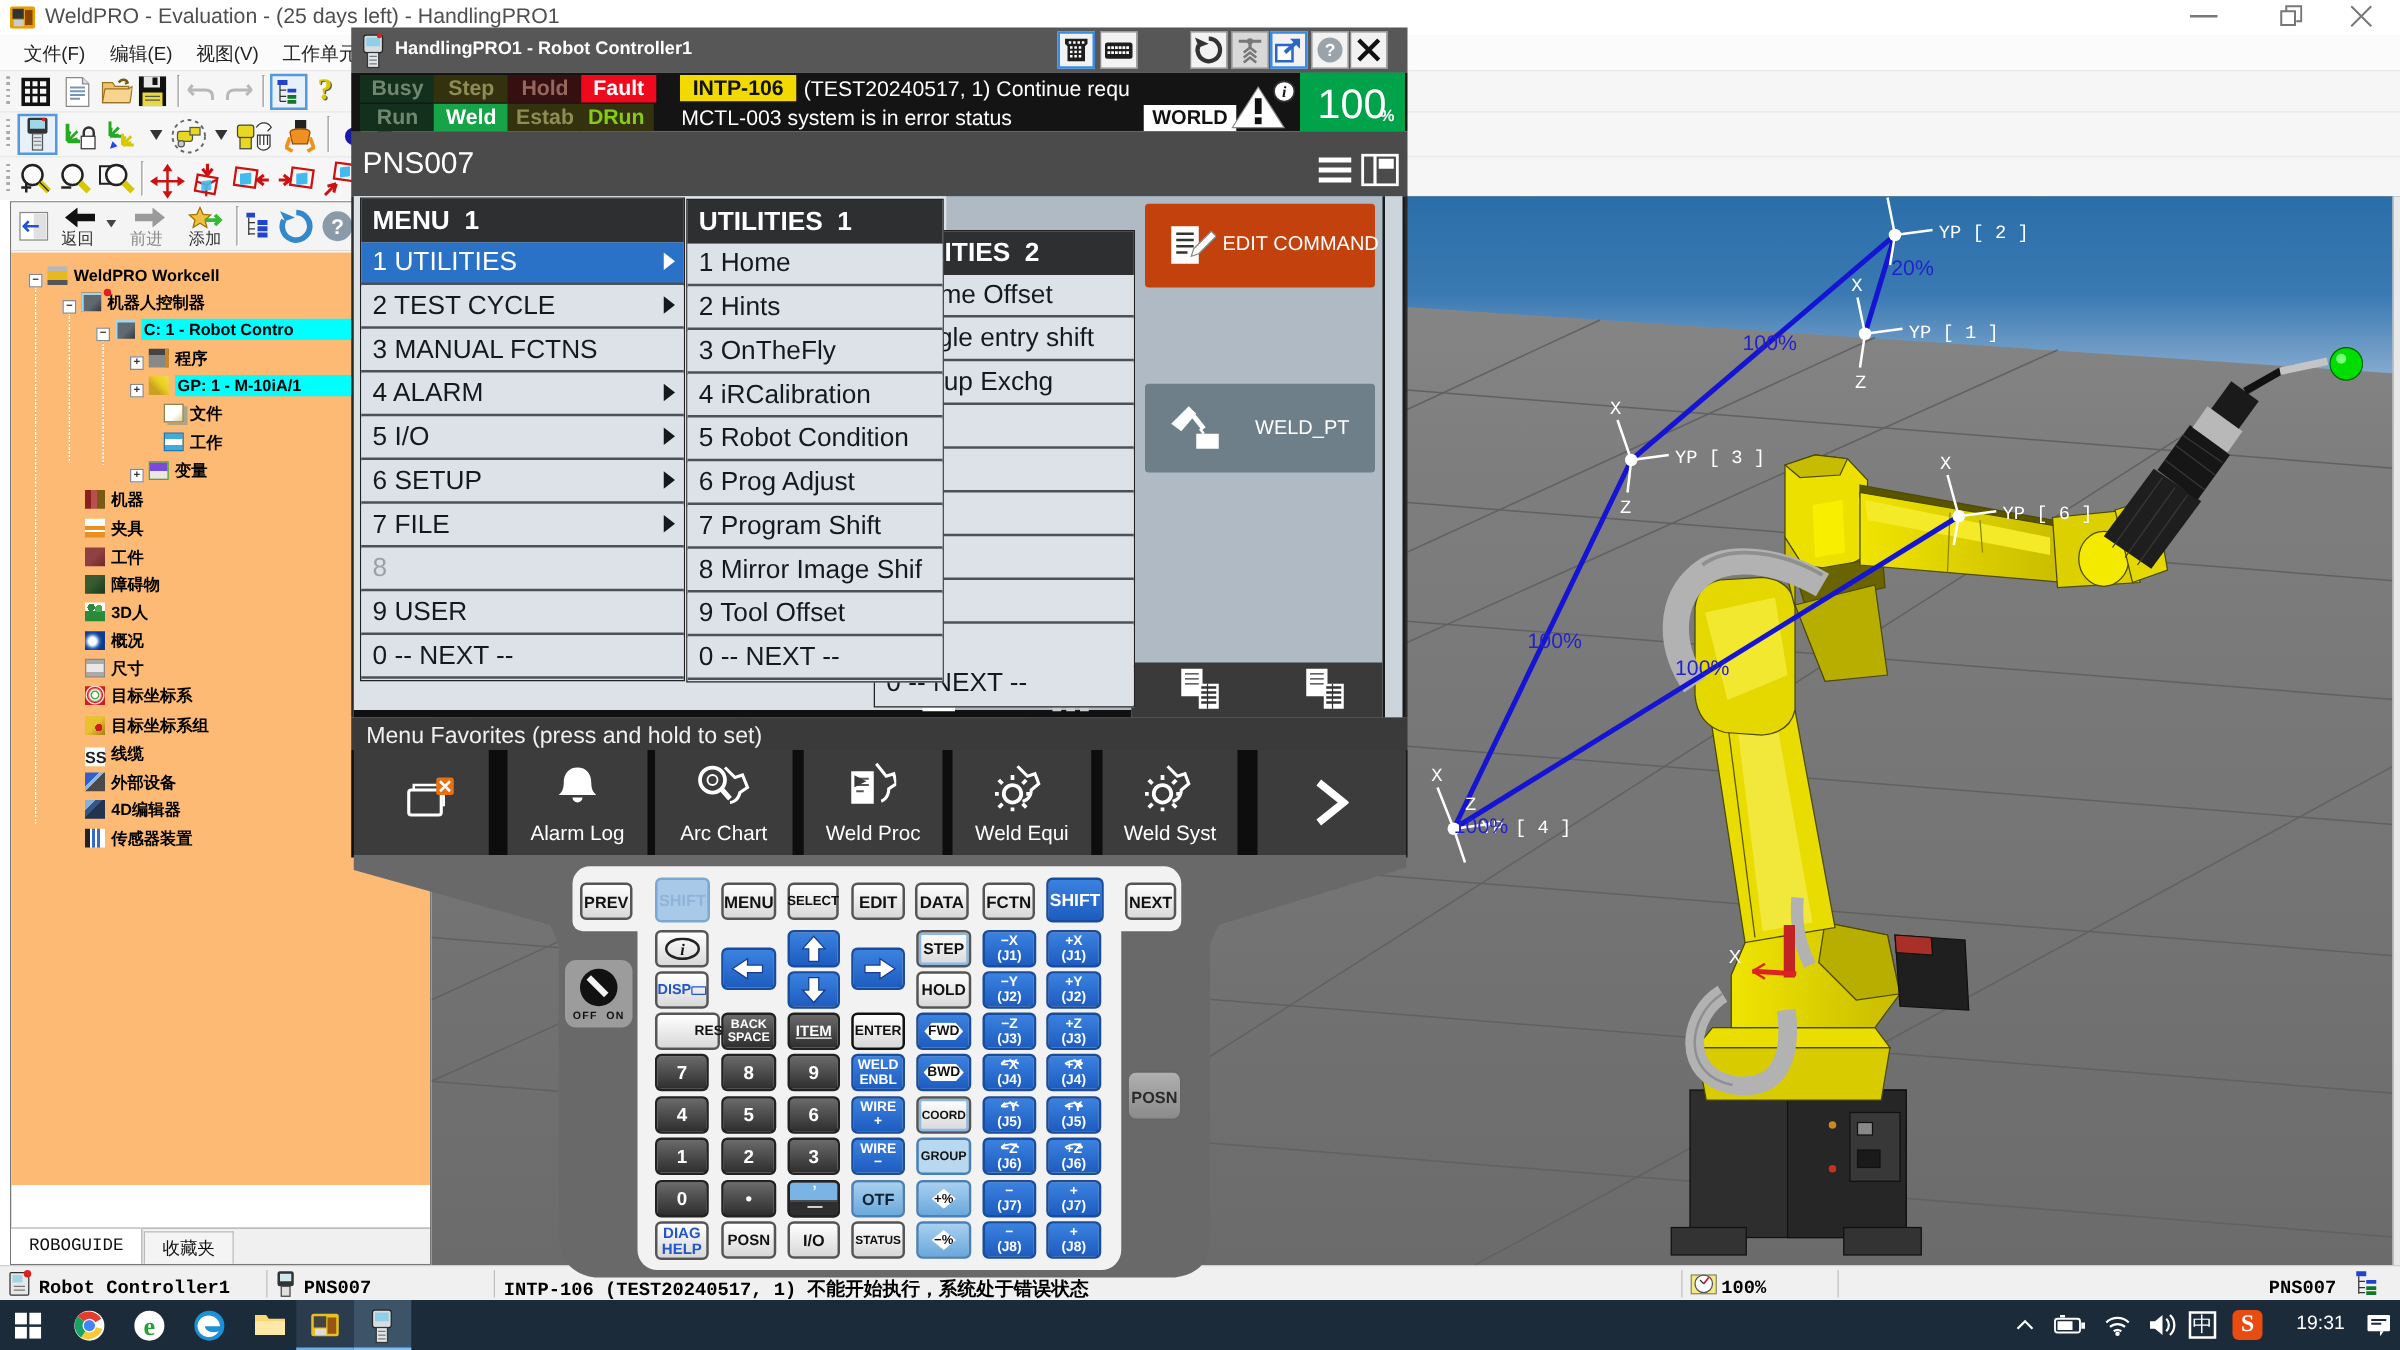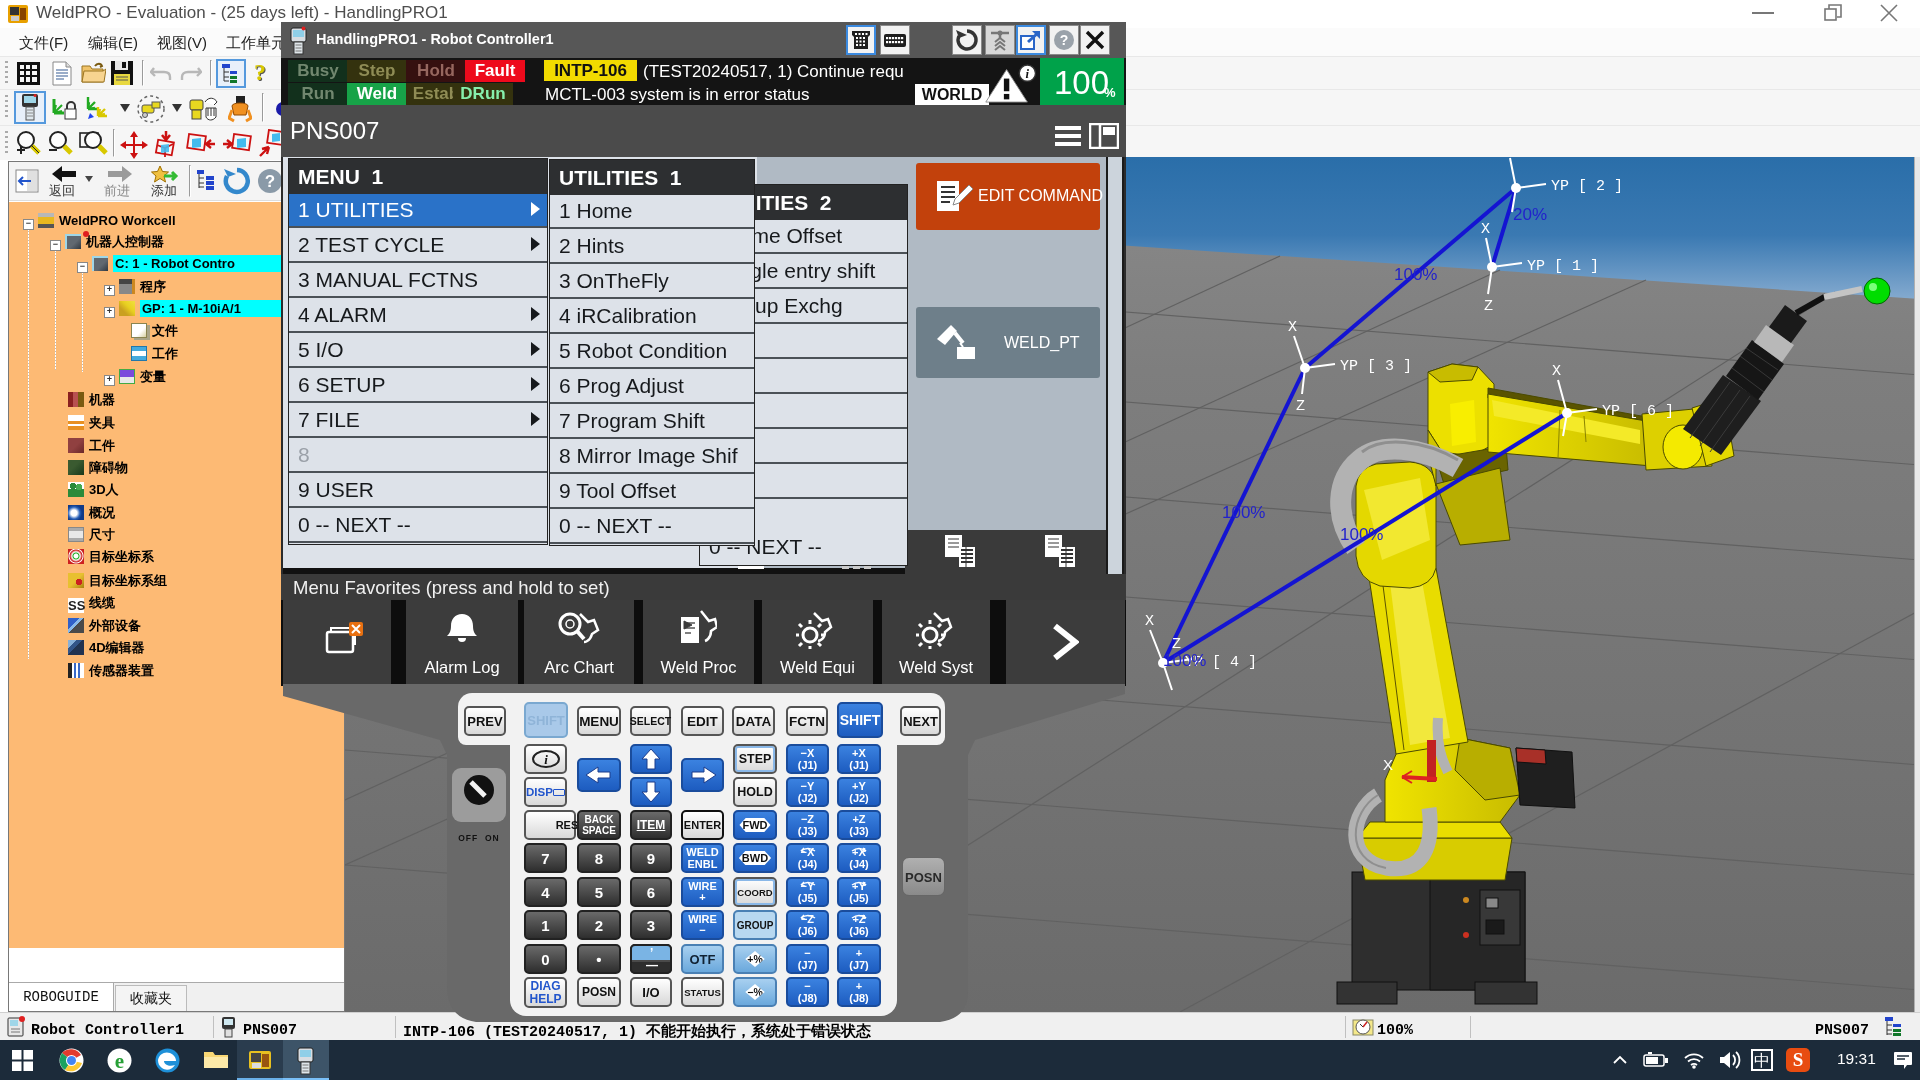--- a/index.html
+++ b/index.html
@@ -645,21 +645,21 @@
         </div>
 </div>
 <div class="a" style="left:0;top:36px;width:845px;height:47px;background:#141414">
 <div class="led" style="left:7px;top:2px;background:#12301c;color:#71876f">Busy</div>
 <div class="led" style="left:66px;top:2px;background:#34320e;color:#8f8c55">Step</div>
 <div class="led" style="left:125px;top:2px;background:#361010;color:#96675f">Hold</div>
 <div class="led" style="left:184px;top:2px;background:#ee0a1c;color:#fff">Fault</div>
 <div class="led" style="left:7px;top:25px;background:#12301c;color:#71876f">Run</div>
 <div class="led" style="left:66px;top:25px;background:#17a348;color:#fff">Weld</div>
 <div class="led" style="left:125px;top:25px;background:#34320e;color:#8f8c55">Estab</div>
-<div class="led" style="left:172px;top:25px;background:#34320e;color:#86efac">DRun</div>
+<div class="led" style="left:182px;top:25px;background:#34320e;color:#84cc16">DRun</div>
 <div class="a" style="left:263px;top:2px;width:93px;height:21px;background:#f2da00;color:#111;font:bold 17px 'Liberation Sans',sans-serif;text-align:center;line-height:21px">INTP-106</div>
 <div class="a" style="left:362px;top:4px;font:17px 'Liberation Sans',sans-serif;color:#fff;white-space:nowrap">(TEST20240517, 1) Continue requ</div>
 <div class="a" style="left:264px;top:27px;font:17px 'Liberation Sans',sans-serif;color:#fff">MCTL-003 system is in error status</div>
 <div class="a" style="left:634px;top:26px;width:74px;height:21px;background:#fff;color:#111;font:bold 16px 'Liberation Sans',sans-serif;text-align:center;line-height:21px">WORLD</div>
 <svg class="a" style="left:703px;top:6px" width="56" height="40" viewBox="0 0 62 44">
           <polygon points="25,6 48,42 2,42" fill="#fff" stroke="#888"></polygon>
           <rect x="22" y="16" width="6" height="14" fill="#111"></rect>
           <rect x="22" y="33" width="6" height="6" fill="#111"></rect>
           <circle cx="48" cy="10" r="9" fill="#fff" stroke="#333" stroke-width="1.5"></circle>
           <text x="48" y="15" text-anchor="middle" font-family="Liberation Serif" font-style="italic" font-weight="bold" font-size="14" fill="#111">i</text>
@@ -822,21 +822,21 @@
 <svg class="a" style="left:0;top:662px" width="845px" height="352px" viewBox="0 0 845 352">
 <path d="M2,0 L844,0 L844,10 L694,56 L687,71 L687,308 Q687,334 659,338 L195,338 Q166,334 166,302 L166,71 L159,56 L2,12 Z" fill="#696969"></path>
 </svg>
 <div class="a" style="left:177px;top:671px;width:487px;height:52px;background:#f2f2f2;border-radius:14px 14px 8px 8px"></div>
 <div class="a" style="left:229px;top:676px;width:387px;height:318px;background:#f2f2f2;border-radius:0 0 16px 16px"></div>
 <div class="a" style="left:171px;top:746px;width:54px;height:54px;background:#9c9c9c;border-radius:9px"></div>
 <svg class="a" style="left:178px;top:750px" width="40" height="40" viewBox="0 0 40 40">
         <circle cx="20" cy="18" r="15" fill="#111"></circle>
         <path d="M12 10l14 14" stroke="#f2f2f2" stroke-width="5"></path>
       </svg>
-<div class="a" style="left:172px;top:811px;width:52px;height:10px;font:bold 8.5px 'Liberation Sans',sans-serif;color:#111;text-align:center;letter-spacing:1px">OFF&nbsp;&nbsp;ON</div>
+<div class="a" style="left:172px;top:785px;width:52px;height:10px;font:bold 8.5px 'Liberation Sans',sans-serif;color:#111;text-align:center;letter-spacing:1px">OFF&nbsp;&nbsp;ON</div>
 <div class="a" style="left:621px;top:835px;width:43px;height:39px;background:linear-gradient(#b0b0b0,#8a8a8a);border:1px solid #666;border-radius:7px;color:#2a2a2a;font:bold 13px 'Liberation Sans',sans-serif;text-align:center;line-height:39px">POSN</div>
 <div class="key kw" style="left:183px;top:684px;width:42px;height:30px;font-size:13px">PREV</div>
 <div class="key" style="left:243px;top:680px;width:44px;height:36px;background:#a9c9e9;border:2px solid #7aa8d0;color:#8fb4d8;font-size:13px">SHIFT</div>
 <div class="key kw" style="left:296px;top:684px;width:44px;height:30px;font-size:13.5px">MENU</div>
 <div class="key kw" style="left:349px;top:684px;width:41px;height:30px;font-size:10.5px">SELECT</div>
 <div class="key kw" style="left:400px;top:684px;width:43px;height:30px;font-size:13.5px">EDIT</div>
 <div class="key kw" style="left:451px;top:684px;width:43px;height:30px;font-size:13.5px">DATA</div>
 <div class="key kw" style="left:505px;top:684px;width:42px;height:30px;font-size:13.5px">FCTN</div>
 <div class="key kb" style="left:556px;top:680px;width:46px;height:36px;font-size:14px">SHIFT</div>
 <div class="key kw" style="left:619px;top:684px;width:41px;height:30px;font-size:13px">NEXT</div>

